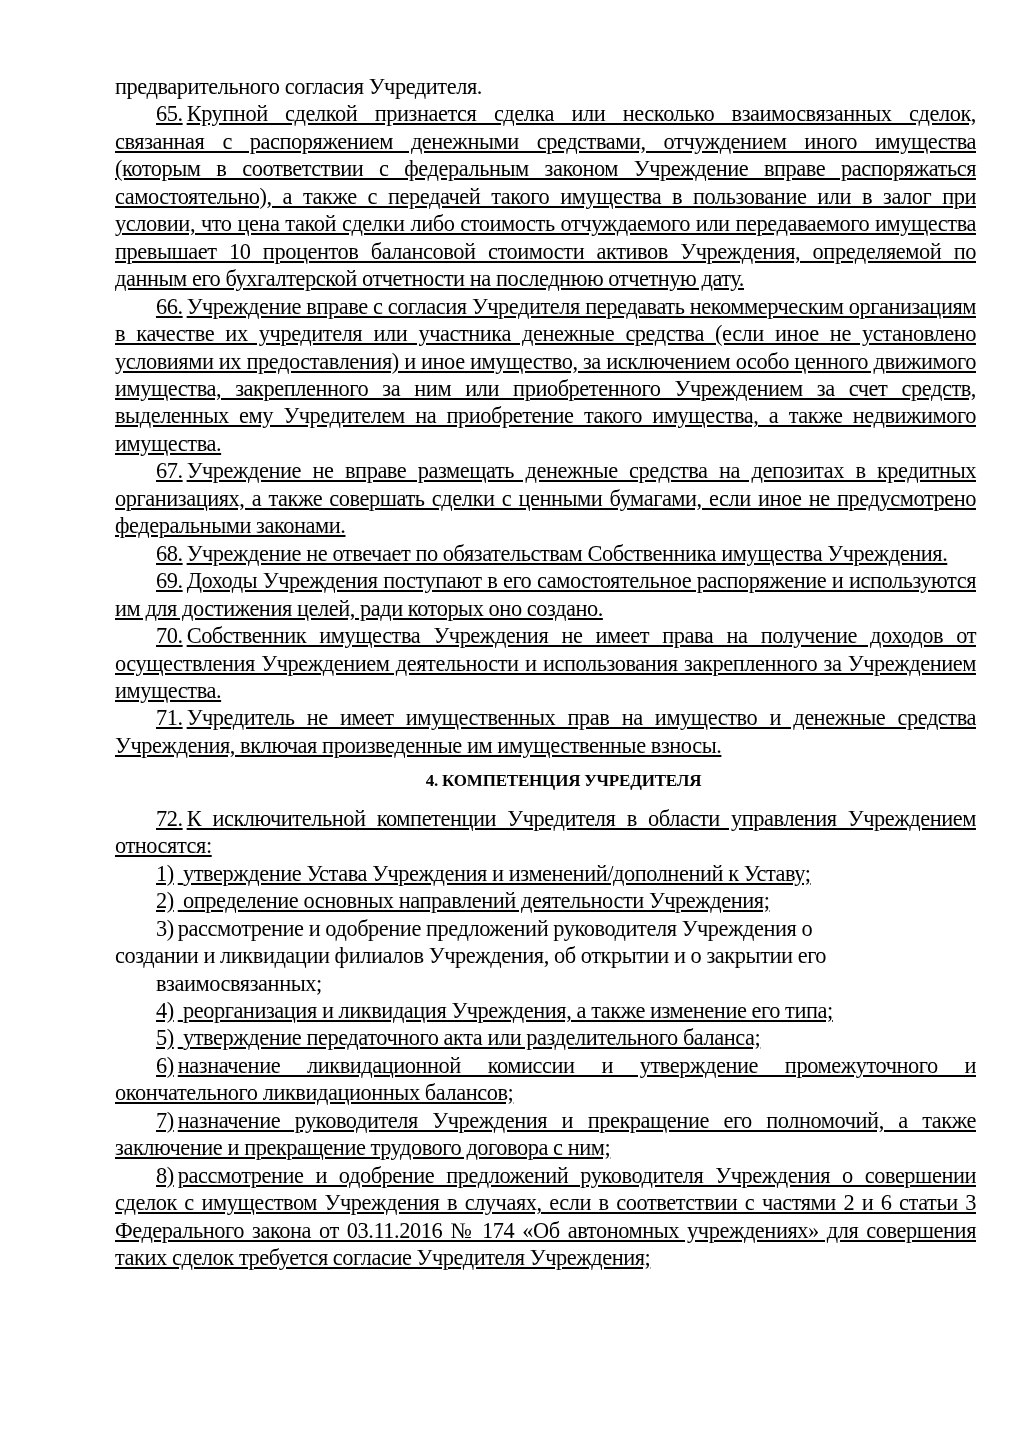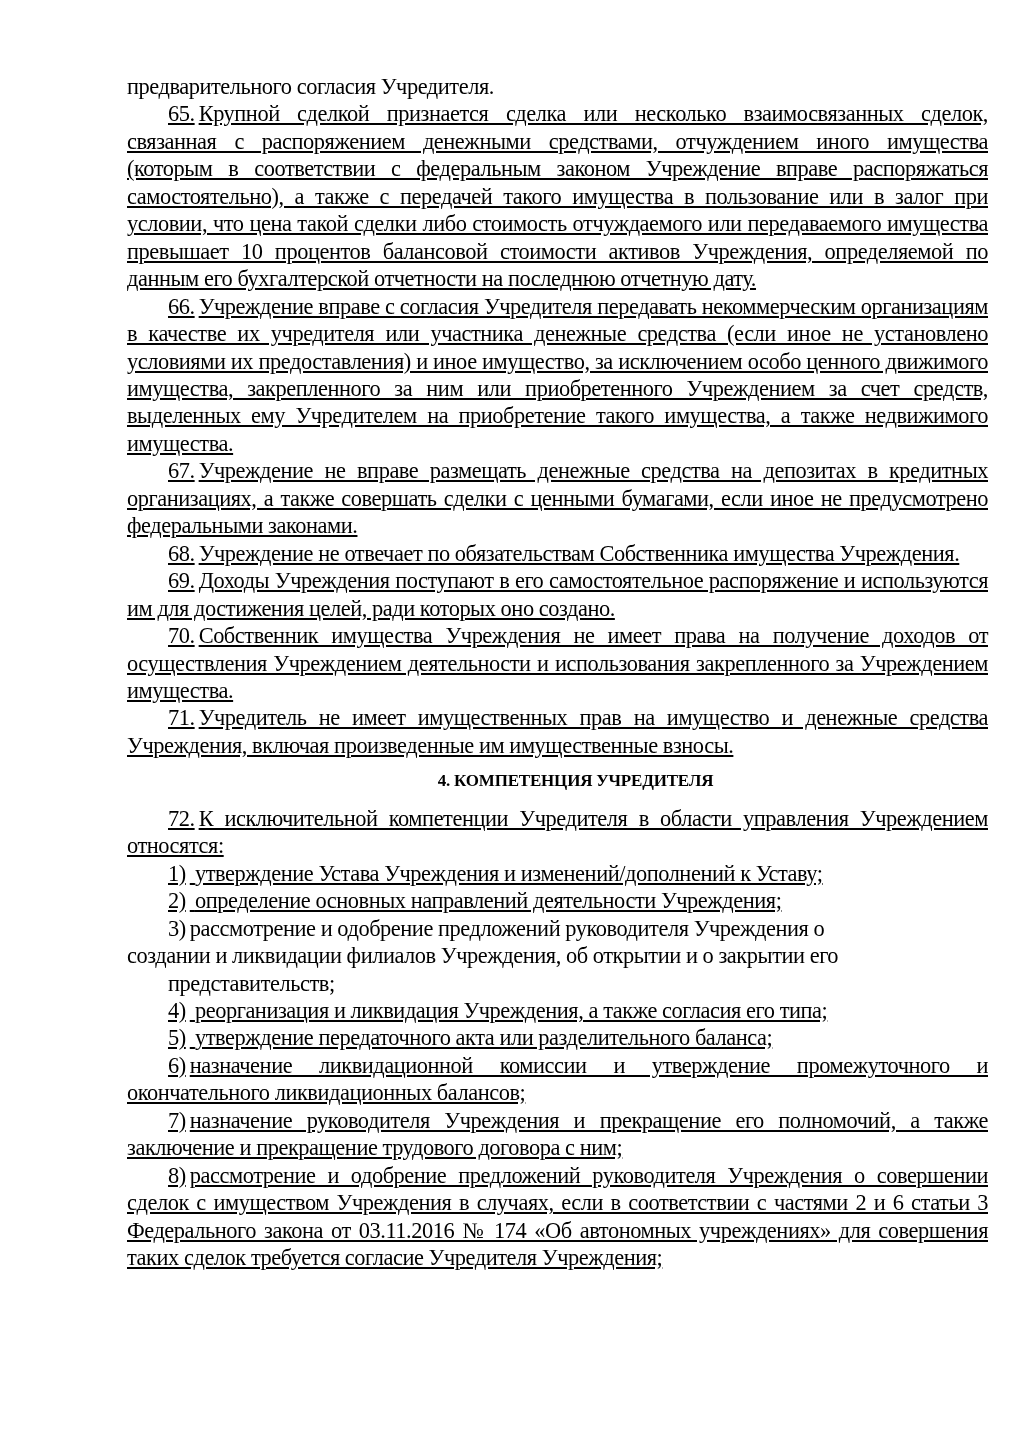--- a/index.html
+++ b/index.html
@@ -1,18 +1,18 @@
 <!DOCTYPE html>
 <html><head>
 <meta charset="utf-8">
 <style>
   html, body { margin: 0; padding: 0; background: #ffffff; }
   body { width: 1024px; height: 1448px; position: relative; overflow: hidden; }
   .page {
-    position: absolute; left: 127px; top: 73px; width: 861px;
+    position: absolute; left: 115px; top: 73px; width: 861px;
     font-family: "Liberation Serif", "DejaVu Serif", serif;
     font-size: 22.4px; line-height: 27.45px; color: #000;
     letter-spacing: -0.45px;
   }
   .p { margin: 0; text-align: justify; text-align-last: left; }
   .indent { text-indent: 41px; text-decoration: underline; }
   .heading {
     margin: 8px 0 10px 0; text-align: center; font-weight: bold;
     font-size: 17px; letter-spacing: -0.2px; padding-left: 36px;
   }
@@ -45,24 +45,24 @@
 
   <p class="p indent"><span class="num">72.</span><span>К исключительной компетенции Учредителя в области управления Учреждением относятся:</span></p>
 
   <p class="p indent"><span class="num">1)</span> <span>утверждение Устава Учреждения и изменений/дополнений к Уставу;</span></p>
 
   <p class="p indent"><span class="num">2)</span> <span>определение основных направлений деятельности Учреждения;</span></p>
 
   <div>
     <p class="p sub3a"><span class="num">3)</span><span>рассмотрение и одобрение предложений руководителя Учреждения о</span></p>
     <p class="p sub3b">создании и ликвидации филиалов Учреждения, об открытии и о закрытии его</p>
-    <p class="p sub3c">представительств;</p>
+    <p class="p sub3c">взаимосвязанных;</p>
   </div>
 
-  <p class="p indent"><span class="num">4)</span> <span>реорганизация и ликвидация Учреждения, а также согласия его типа;</span></p>
+  <p class="p indent"><span class="num">4)</span> <span>реорганизация и ликвидация Учреждения, а также изменение его типа;</span></p>
 
   <p class="p indent"><span class="num">5)</span> <span>утверждение передаточного акта или разделительного баланса;</span></p>
 
   <p class="p indent"><span class="num">6)</span><span>назначение ликвидационной комиссии и утверждение промежуточного и окончательного ликвидационных балансов;</span></p>
 
   <p class="p indent"><span class="num">7)</span><span>назначение руководителя Учреждения и прекращение его полномочий, а также заключение и прекращение трудового договора с ним;</span></p>
 
   <p class="p indent"><span class="num">8)</span><span>рассмотрение и одобрение предложений руководителя Учреждения о совершении сделок с имуществом Учреждения в случаях, если в соответствии с частями 2 и 6 статьи 3 Федерального закона от 03.11.2016 № 174 «Об автономных учреждениях» для совершения таких сделок требуется согласие Учредителя Учреждения;</span></p>
 </div>
 

